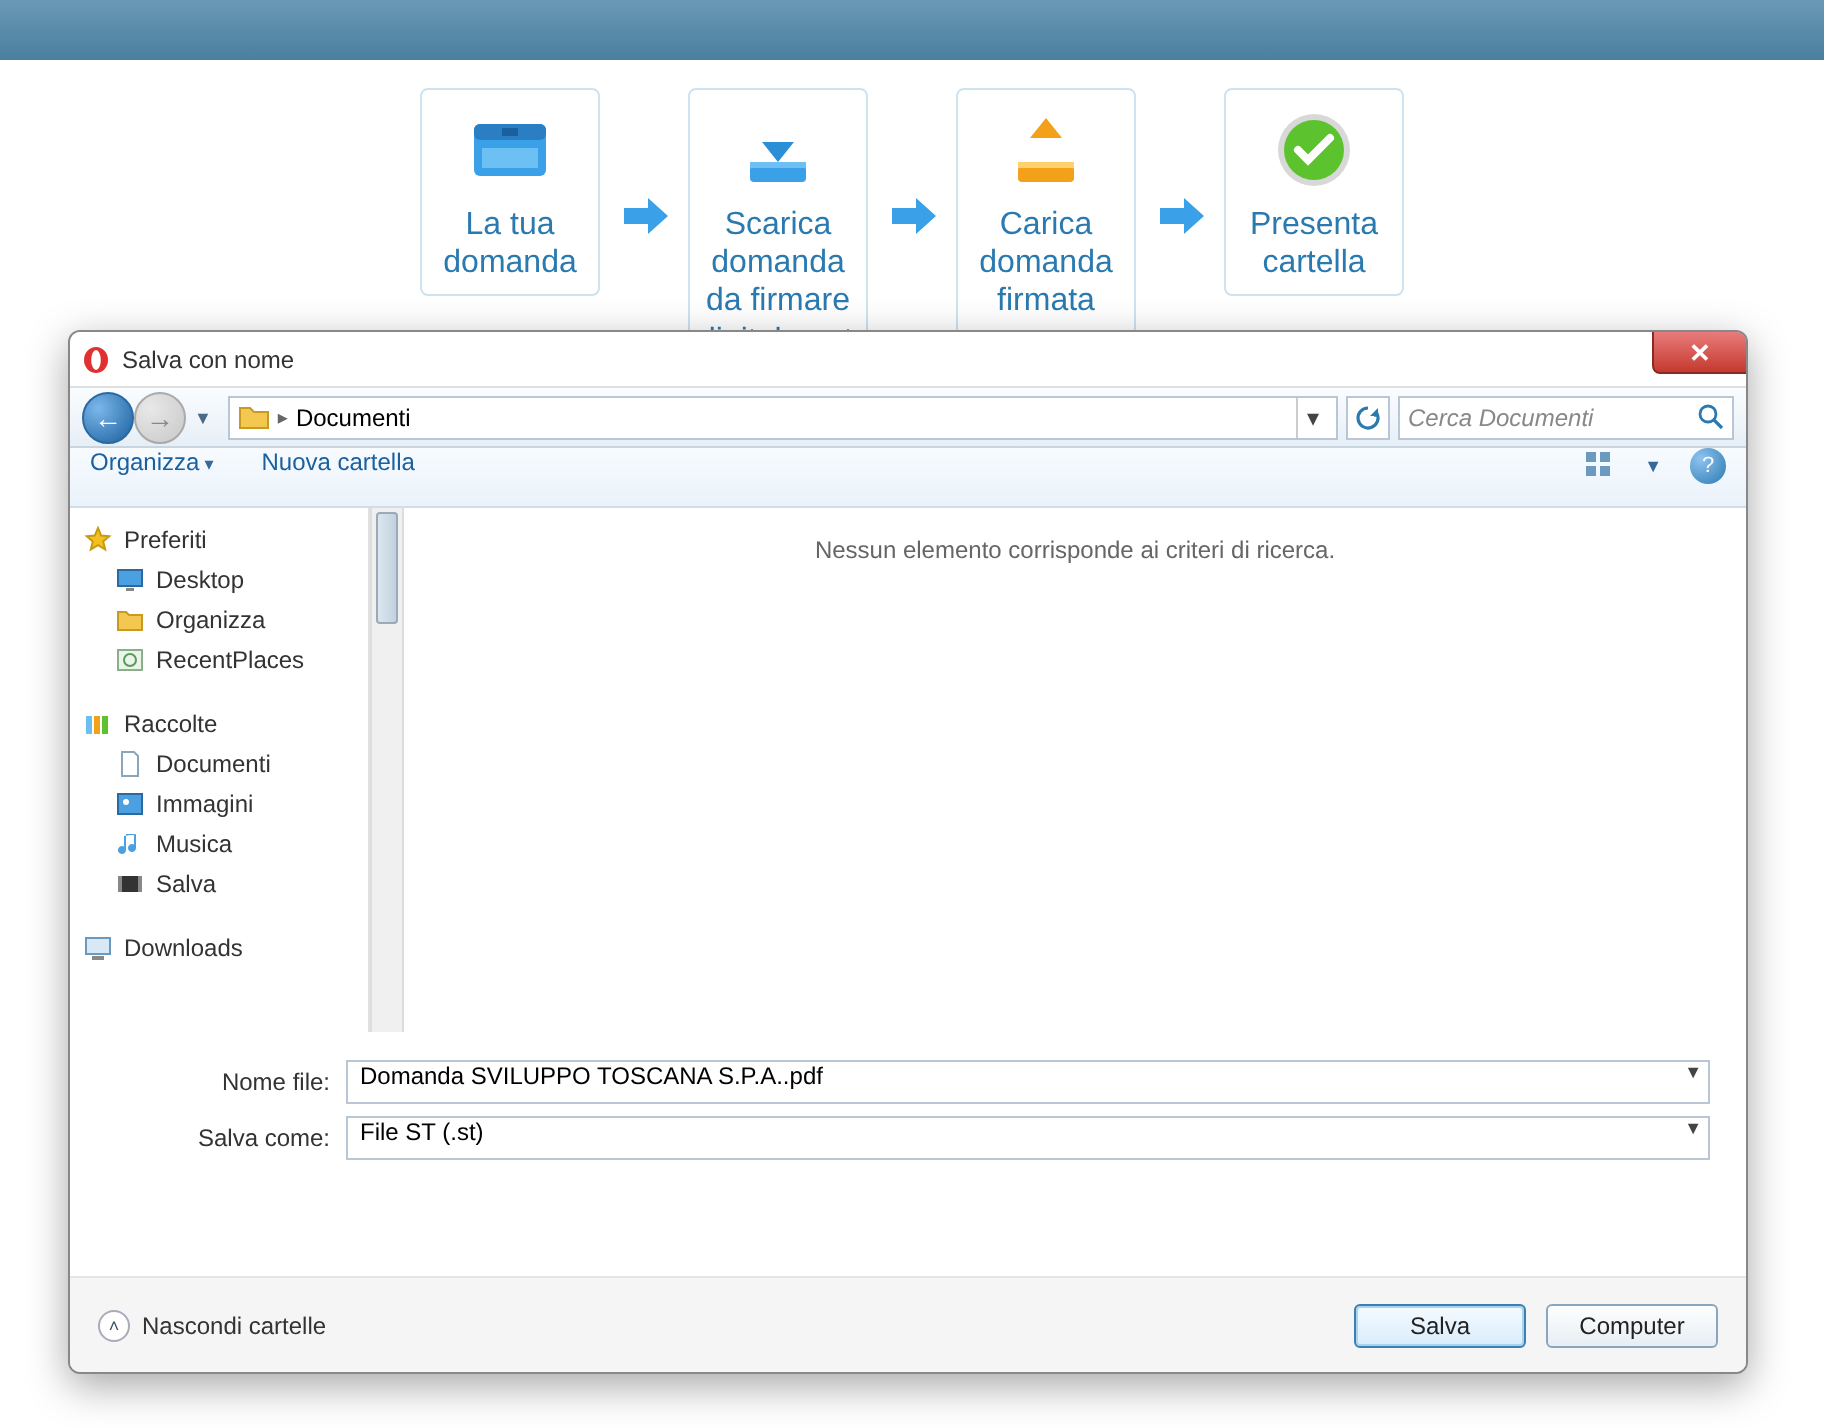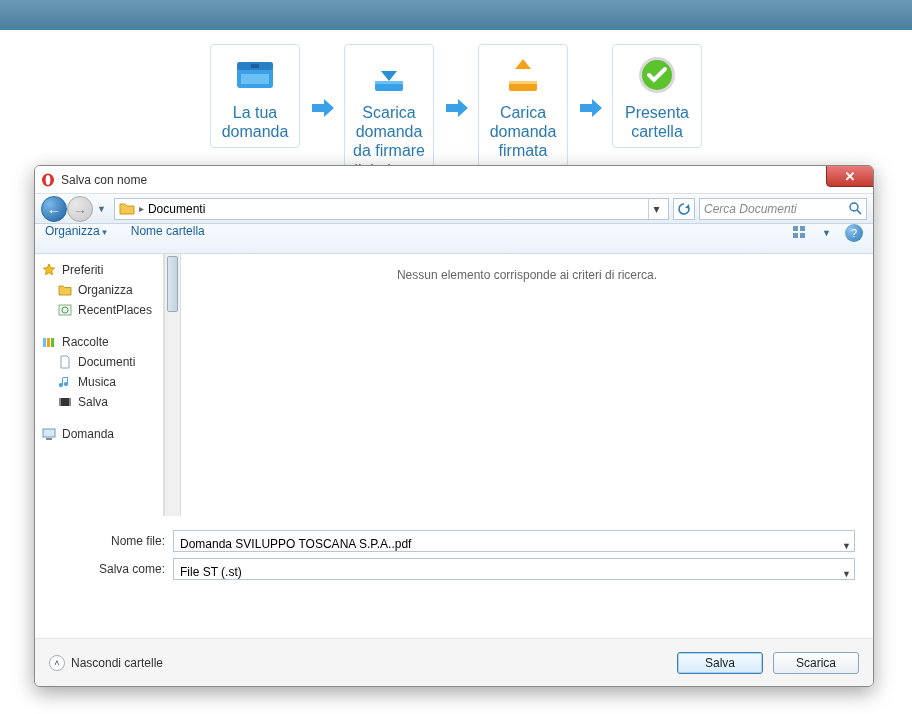--- a/index.html
+++ b/index.html
@@ -30,33 +30,33 @@
 .search .mag { margin-left: auto; color: #2a7ab0; font-style: normal; }
 
 .toolbar { height: 30px; background: linear-gradient(#f7fbff,#eaf2fa); border-bottom: 1px solid #d2dde8; display: flex; align-items: flex-start; padding: 0 10px; gap: 24px; }
 .toolbar .tb { color: #1a5f9e; }
 .toolbar .tb.dd::after { content: " ▾"; font-size: 9px; color: #356a9a; }
 .toolbar .right { margin-left: auto; display: flex; align-items: center; gap: 14px; }
 .viewic { width: 16px; height: 16px; }
 .helpic { width: 18px; height: 18px; border-radius: 50%; background: radial-gradient(circle at 30% 30%, #8fc3f0, #2a7ab0); color: #fff; font-size: 11px; display: flex; align-items: center; justify-content: center; }
 
 .body { display: flex; height: 262px; }
-.tree { width: 129px; border-right: 1px solid #e0e0e0; padding: 6px 2px; overflow: hidden; }
+.tree { width: 150px; border-right: 1px solid #e0e0e0; padding: 6px 2px; overflow: hidden; }
 .tgroup { margin-bottom: 12px; }
 .thead { display: flex; align-items: center; gap: 5px; padding: 3px 4px; font-weight: normal; color: #333; }
 .titem { display: flex; align-items: center; gap: 5px; padding: 3px 4px 3px 20px; color: #333; }
 .tic { width: 16px; height: 14px; display: inline-flex; align-items: center; justify-content: center; }
 .scrolltrack { width: 17px; background: #f0f0f0; border-left: 1px solid #ddd; border-right: 1px solid #ddd; position: relative; }
 .scrollthumb { position: absolute; left: 2px; top: 2px; width: 11px; height: 56px; background: linear-gradient(90deg,#dce6ee,#c2d2de); border: 1px solid #9ab; border-radius: 2px; }
 .content { flex: 1; padding-top: 14px; text-align: center; color: #666; }
 
 .fields { padding: 14px 18px 10px; }
 .frow { display: flex; align-items: center; margin-bottom: 6px; }
 .flabel { width: 120px; text-align: right; padding-right: 8px; color: #333; }
-.finput { flex: 1; height: 22px; border: 1px solid #b8c6d6; background: #fff; padding: 0 6px; display: flex; align-items: flex-end; position: relative; }
+.finput { flex: 1; height: 22px; border: 1px solid #b8c6d6; background: #fff; padding: 0 6px; display: flex; align-items: flex-start; position: relative; }
 .finput .dd { position: absolute; right: 3px; color: #444; font-size: 9px; }
 
 .footer { height: 48px; border-top: 1px solid #e6e6e6; background: #f5f5f5; display: flex; align-items: center; padding: 0 14px; gap: 10px; }
 .hiddenf { display: flex; align-items: center; gap: 6px; color: #333; }
 .hiddenf .chev { width: 16px; height: 16px; border: 1px solid #aab; border-radius: 50%; display: flex; align-items: center; justify-content: center; font-size: 9px; color: #356; background: #fff; }
 .btns { margin-left: auto; display: flex; gap: 10px; }
 .wbtn { width: 86px; height: 22px; border: 1px solid #8aa6bd; border-radius: 3px; background: linear-gradient(#fefefe,#e7eef4); display: flex; align-items: center; justify-content: center; color: #222; }
 .wbtn.primary { border: 1px solid #3c7fb1; box-shadow: 0 0 0 1px #a8d4f2 inset; background: linear-gradient(#f4fbff,#d9ecfb); }
 
 svg { display: block; }
@@ -173,21 +173,21 @@
           <svg width="13" height="13">
             <circle cx="5" cy="5" r="4" fill="none" stroke="#2a7ab0" stroke-width="1.4"></circle>
             <line x1="8" y1="8" x2="12" y2="12" stroke="#2a7ab0" stroke-width="1.6"></line>
           </svg>
         </span>
     </div>
   </div>
 
   <div class="toolbar">
     <span class="tb dd">Organizza</span>
-    <span class="tb">Nome cartella</span>
+    <span class="tb">Nuova cartella</span>
     <div class="right">
       <span class="viewic">
           <svg width="16" height="16">
             <rect x="1" y="1" width="5" height="5" fill="#6a9ac0"></rect>
             <rect x="8" y="1" width="5" height="5" fill="#6a9ac0"></rect>
             <rect x="1" y="8" width="5" height="5" fill="#6a9ac0"></rect>
             <rect x="8" y="8" width="5" height="5" fill="#6a9ac0"></rect>
           </svg>
         </span>
       <span style="font-size:9px;color:#356a9a">▼</span>
@@ -204,20 +204,29 @@
           <span class="tic">
               <svg width="14" height="14">
                 <path d="M7 1l1.6 3.8 4 .3-3 2.6 1 4L7 9.6 3.4 11.7l1-4-3-2.6 4-.3z" fill="#f4c020" stroke="#c89a10"></path>
               </svg>
             </span>
           <span>Preferiti</span>
         </div>
         <div class="titem">
             <span class="tic">
               <svg width="14" height="12">
+                <rect x="1" y="1" width="12" height="8" fill="#4aa0e0" stroke="#2a6aa0"></rect>
+                <rect x="5" y="10" width="4" height="1.5" fill="#888"></rect>
+              </svg>
+            </span>
+            <span>Desktop</span>
+          </div>
+        <div class="titem">
+            <span class="tic">
+              <svg width="14" height="12">
                 <path d="M1 2h4l1.5 1.5H13v7.5H1z" fill="#f4c850" stroke="#c89a20"></path>
               </svg>
             </span>
             <span>Organizza</span>
           </div>
         <div class="titem">
             <span class="tic">
               <svg width="14" height="12">
                 <rect x="1" y="1" width="12" height="10" fill="#eaf4ea" stroke="#8ab08a"></rect>
                 <circle cx="7" cy="6" r="3" fill="none" stroke="#5a9a5a"></circle>
@@ -237,20 +246,29 @@
             </span>
           <span>Raccolte</span>
         </div>
         <div class="titem">
             <span class="tic">
               <svg width="12" height="14">
                 <path d="M2 1h6l2 2v10H2z" fill="#fff" stroke="#8aa6bd"></path>
               </svg>
             </span>
             <span>Documenti</span>
+          </div>
+        <div class="titem">
+            <span class="tic">
+              <svg width="14" height="12">
+                <rect x="1" y="1" width="12" height="10" fill="#4aa0e0" stroke="#2a6aa0"></rect>
+                <circle cx="5" cy="5" r="1.5" fill="#fff"></circle>
+              </svg>
+            </span>
+            <span>Immagini</span>
           </div>
         <div class="titem">
             <span class="tic">
               <svg width="12" height="14">
                 <path d="M4 2v8a2 2 0 1 1-1-1.7V3l6-1v7a2 2 0 1 1-1-1.7V2z" fill="#4aa0e0"></path>
               </svg>
             </span>
             <span>Musica</span>
           </div>
         <div class="titem">
@@ -265,21 +283,21 @@
           </div>
       </div>
       <div class="tgroup">
         <div class="thead">
           <span class="tic">
               <svg width="14" height="13">
                 <rect x="1" y="1" width="12" height="8" fill="#d8e8f4" stroke="#6a9ac0"></rect>
                 <rect x="4" y="10" width="6" height="2" fill="#888"></rect>
               </svg>
             </span>
-          <span>Domanda</span>
+          <span>Downloads</span>
         </div>
       </div>
     </div>
     <div class="scrolltrack">
       <div class="scrollthumb"></div>
     </div>
     <div class="content">
       <span>Nessun elemento corrisponde ai criteri di ricerca.</span>
     </div>
   </div>
@@ -306,17 +324,17 @@
   <div class="footer">
     <div class="hiddenf">
       <span class="chev">˄</span>
       <span>Nascondi cartelle</span>
     </div>
     <div class="btns">
       <div class="wbtn primary">
           <span>Salva</span>
         </div>
       <div class="wbtn">
-          <span>Scarica</span>
+          <span>Computer</span>
         </div>
     </div>
   </div>
 </div>
 
 </body></html>

